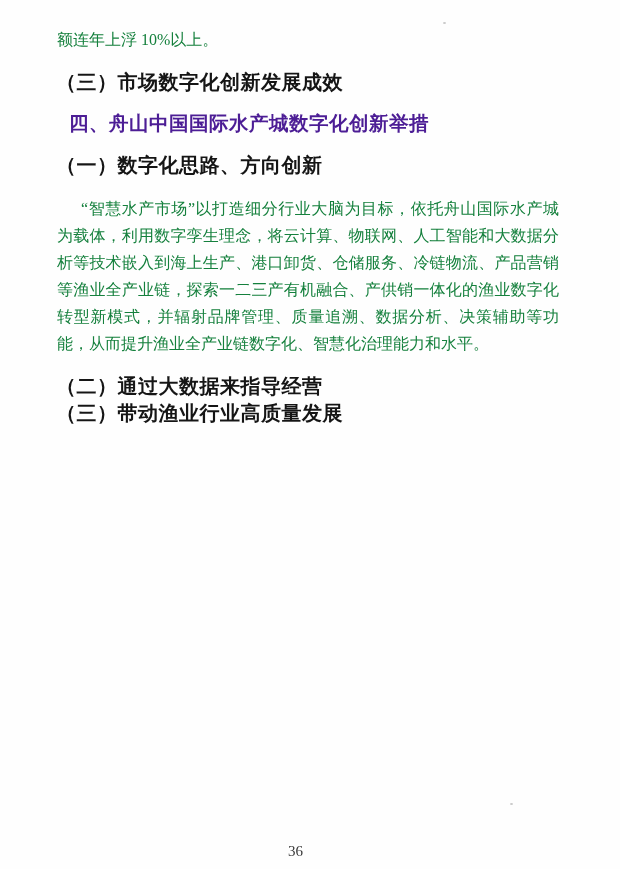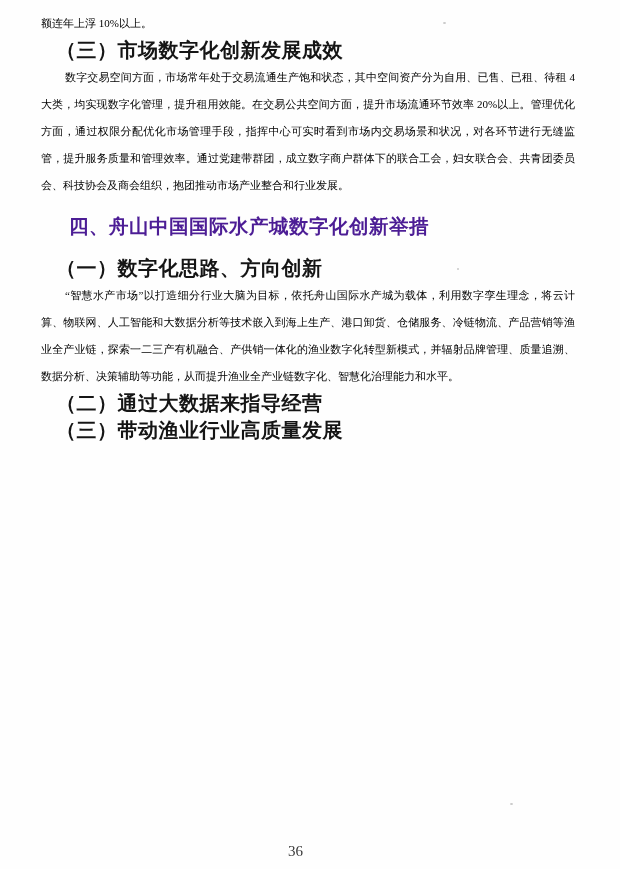--- a/index.html
+++ b/index.html
@@ -15,27 +15,27 @@
     overflow: hidden;
     color: #262626;
   }
   .text-block {
     position: absolute;
     left: 41px;
     top: 10px;
     width: 534px;
   }
   p.body {
-    margin: 0;
+    margin: 16px;
     font-family: "Liberation Serif", "DejaVu Serif", serif;
-    font-size: 11px;
+    font-size: 16px;
     line-height: 27px;
     text-align: justify;
     word-break: break-all;
-    color: #000000;
+    color: #15803d;
   }
   p.body.indent {
     text-indent: 24px;
   }
   .sub-heading {
     margin: 0;
     font-family: "Liberation Sans", "DejaVu Sans", sans-serif;
     font-weight: bold;
     font-size: 20px;
     line-height: 27px;
@@ -75,21 +75,20 @@
 </head>
 <body>
 
 <div class="page">
   <div class="text-block">
 
     <p class="body">额连年上浮 10%以上。</p>
 
     <h3 class="sub-heading">（三）市场数字化创新发展成效</h3>
 
-    <p class="body indent">数字交易空间方面，市场常年处于交易流通生产饱和状态，其中空间资产分为自用、已售、已租、待租 4 大类，均实现数字化管理，提升租用效能。在交易公共空间方面，提升市场流通环节效率 20%以上。管理优化方面，通过权限分配优化市场管理手段，指挥中心可实时看到市场内交易场景和状况，对各环节进行无缝监管，提升服务质量和管理效率。通过党建带群团，成立数字商户群体下的联合工会，妇女联合会、共青团委员会、科技协会及商会组织，抱团推动市场产业整合和行业发展。</p>
 
     <h2 class="chapter-heading">四、舟山中国国际水产城数字化创新举措</h2>
 
     <h3 class="sub-heading">（一）数字化思路、方向创新</h3>
 
     <p class="body indent">“智慧水产市场”以打造细分行业大脑为目标，依托舟山国际水产城为载体，利用数字孪生理念，将云计算、物联网、人工智能和大数据分析等技术嵌入到海上生产、港口卸货、仓储服务、冷链物流、产品营销等渔业全产业链，探索一二三产有机融合、产供销一体化的渔业数字化转型新模式，并辐射品牌管理、质量追溯、数据分析、决策辅助等功能，从而提升渔业全产业链数字化、智慧化治理能力和水平。</p>
 
     <h3 class="sub-heading">（二）通过大数据来指导经营</h3>
 
 

